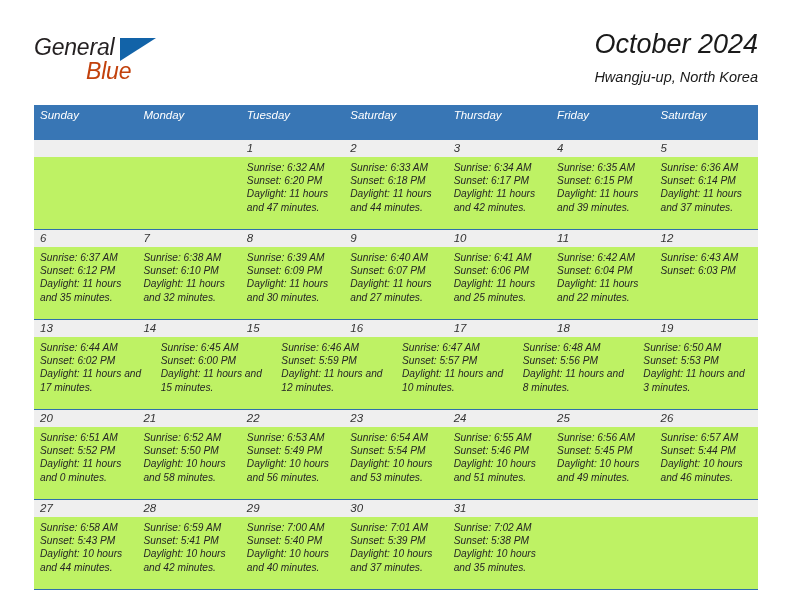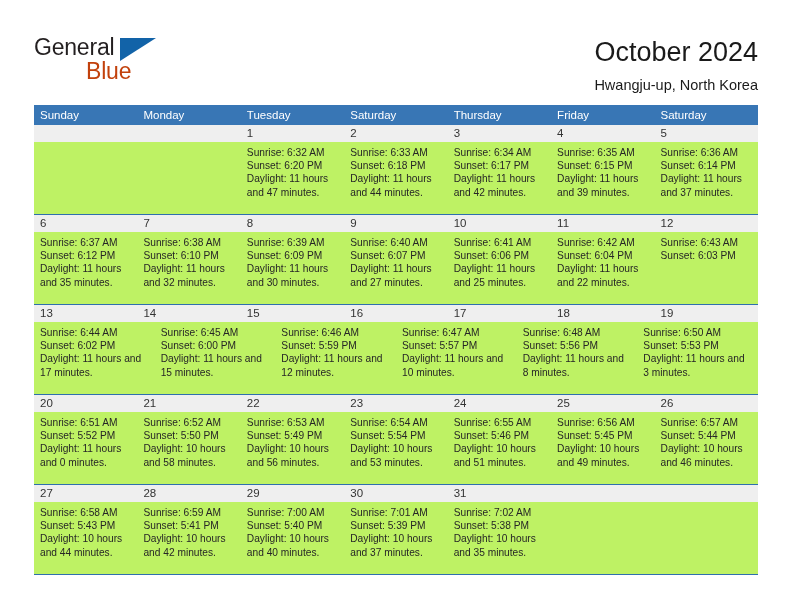--- a/index.html
+++ b/index.html
@@ -12,20 +12,21 @@
     height: 612px;
     font-family: "Liberation Sans", sans-serif;
     color: #000000;
     overflow: hidden;
   }
   .page {
     position: relative;
     width: 792px;
     height: 612px;
     box-sizing: border-box;
+    font-style: italic;
   }
 
   
   .header {
     position: absolute;
     left: 34px;
     top: 28px;
     right: 34px;
     height: 66px;
   }
@@ -60,21 +61,21 @@
     top: 4px;
     width: 0;
     height: 0;
     border-left: 36px solid #1263a8;
     border-bottom: 23px solid transparent;
   }
 
   .title-block {
     position: absolute;
     right: 0;
-    top: 8px;
+    top: 0;
   }
   .cal-title {
     font-size: 27px;
     font-weight: normal;
     color: #1a1a1a;
     line-height: 32px;
     white-space: nowrap;
   }
   .cal-subtitle {
     font-size: 14.5px;
@@ -87,21 +88,21 @@
   
   .calendar {
     position: absolute;
     left: 34px;
     top: 105px;
     width: 724px;
   }
   .dow-row {
     display: flex;
     background: #3876b5;
-    height: 20px;
+    height: 35px;
   }
   .dow {
     flex: 1 1 0;
     color: #ffffff;
     font-size: 11.5px;
     line-height: 20px;
     padding-left: 6px;
     box-sizing: border-box;
     white-space: nowrap;
     overflow: hidden;

